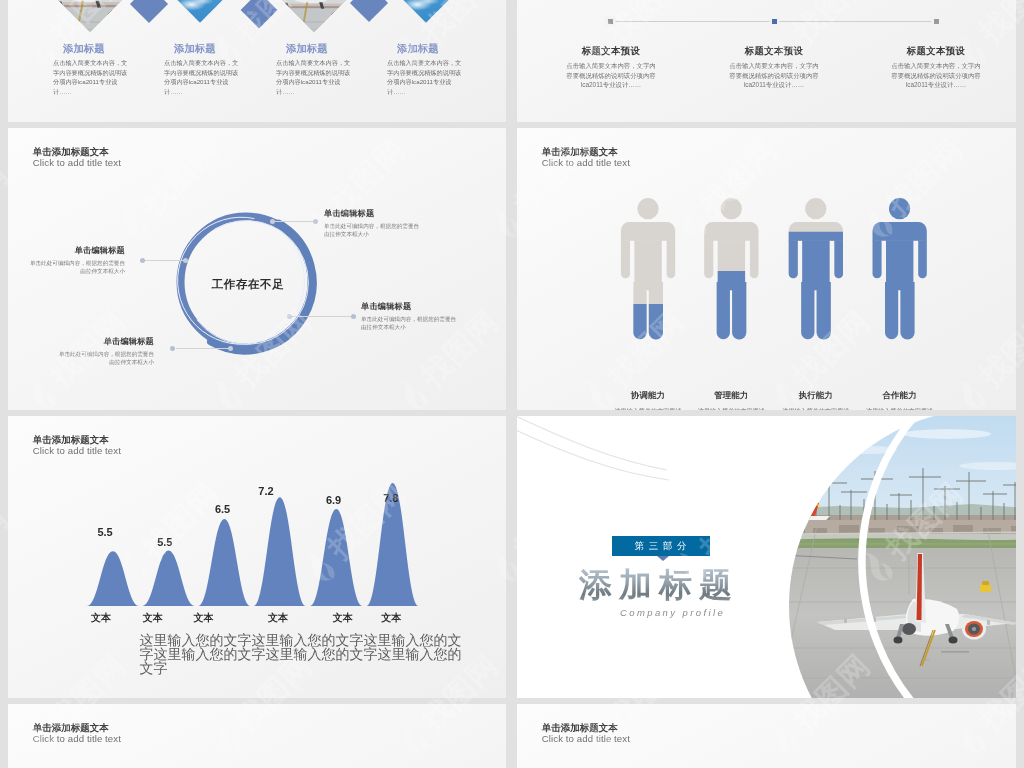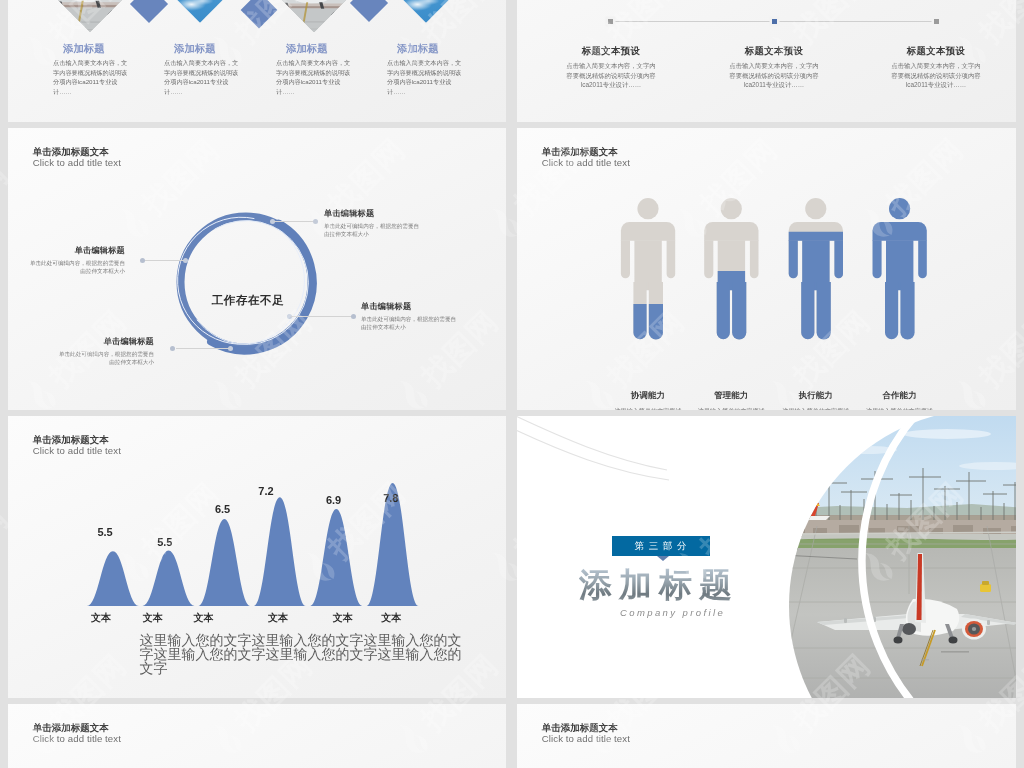--- a/index.html
+++ b/index.html
@@ -82,21 +82,21 @@
   .co { position:absolute; width:98px; }
   .co-title { font-size:8.2px; font-weight:bold; color:#3b3b3b; letter-spacing:0.2px;
               line-height:9.5px; }
   .co-body  { font-size:5.6px; color:#7a7a7a; line-height:8.6px; margin-top:3px; }
   .co.r { text-align:left; }
   .co.l { text-align:right; }
   .dot { position:absolute; width:5px; height:5px; border-radius:50%; background:#c4cddd; }
   .dot.dot-end { background:#b6bfcf; }
   .leader { position:absolute; height:1px; background:#d3d3d3; }
   .ccenter { position:absolute; font-size:11.5px; font-weight:bold; color:#2c2c2c;
-             letter-spacing:0.6px;margin-top:16px; }
+             letter-spacing:0.6px; }
 
   
   .pfig { position:absolute; width:105px; text-align:center; }
   .pf-label { font-size:8.4px; font-weight:bold; color:#3a3a3a; letter-spacing:0.2px;
               line-height:9.5px;margin-top:44px; }
   .pf-body { font-size:6.1px; color:#6f6f6f; line-height:10.8px; margin-top:6px; }
 
   
   .peak-val { position:absolute; font-size:11px; font-weight:bold; color:#2b2b2b; text-align:center; }
   .peak-cat { position:absolute; font-size:10px; font-weight:bold; color:#2b2b2b; text-align:center; }

